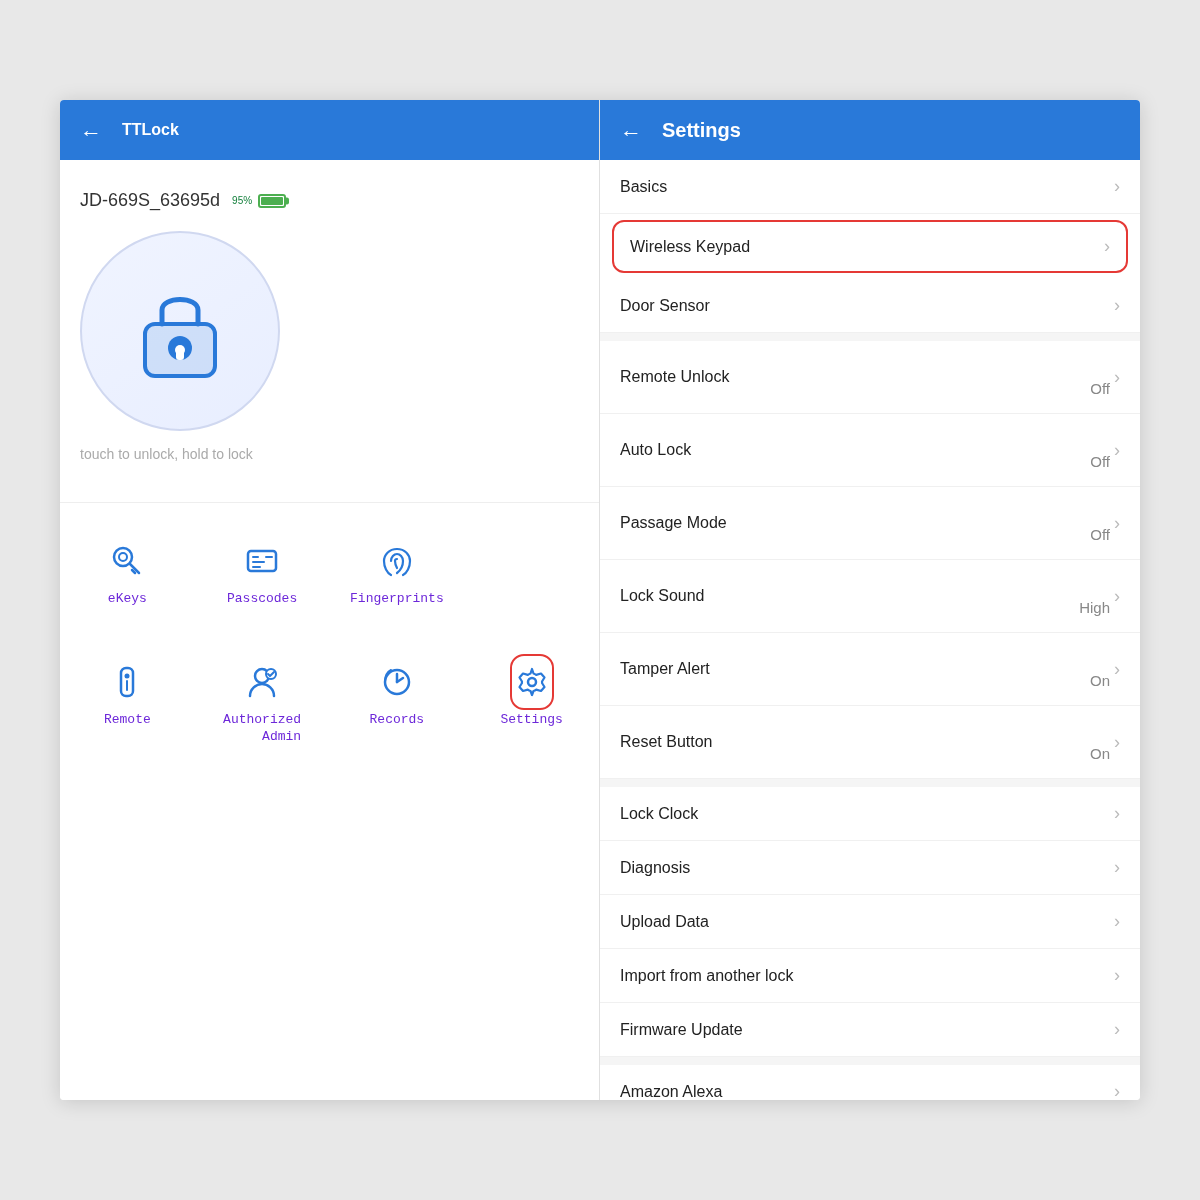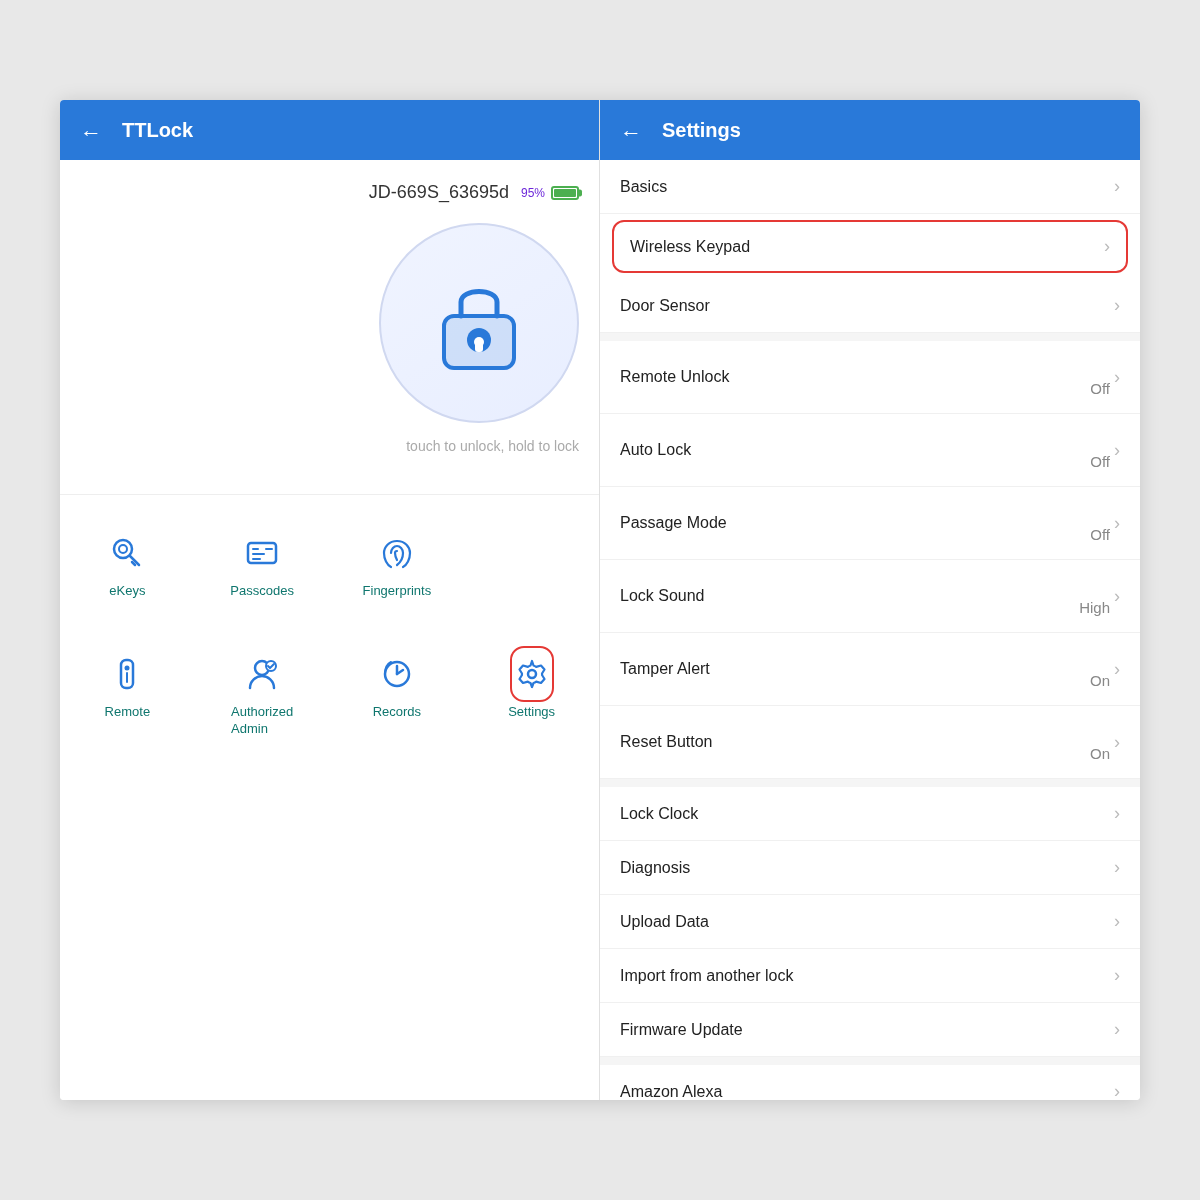--- a/index.html
+++ b/index.html
@@ -43,52 +43,52 @@
     }
 
     .header-bar .back-arrow {
       font-size: 22px;
       margin-right: 20px;
       cursor: pointer;
       color: #fff;
     }
 
     .header-bar .title {
-      font-size: 20px;
+      font-size: 16px;
       font-weight: 600;
       color: #fff;
     }
 
     .device-info {
       display: flex;
       flex-direction: column;
-      align-items: flex-end;
-      padding: 22px 20px 20px;
+      align-items: flex-start;
+      padding: 30px 20px 20px;
       flex-shrink: 0;
     }
 
     .device-name-row {
       display: flex;
       align-items: center;
       gap: 12px;
       margin-bottom: 20px;
     }
 
     .device-name {
       font-size: 18px;
       font-weight: 500;
       color: #333;
     }
 
     .battery-info {
       display: flex;
       align-items: center;
       gap: 6px;
-      color: #6d28d9;
-      font-size: 12px;
+      color: #15803d;
+      font-size: 10px;
     }
 
     .battery-bar {
       width: 28px;
       height: 14px;
       border: 2px solid #4caf50;
       border-radius: 3px;
       position: relative;
       display: inline-block;
     }
@@ -164,23 +164,24 @@
     .grid-item .icon-area {
       width: 44px;
       height: 44px;
       display: flex;
       align-items: center;
       justify-content: center;
     }
 
     .grid-item .item-label {
       font-size: 13px;
-      color: #0f766e;
-      text-align: left;
+      color: #6d28d9;
+      text-align: right;
       line-height: 1.3;
+      font-family: Liberation Mono, monospace;
     }
 
     .settings-icon-box {
       width: 56px;
       height: 56px;
       border: 2px solid #e53935;
       border-radius: 14px;
       display: flex;
       align-items: center;
       justify-content: center;

